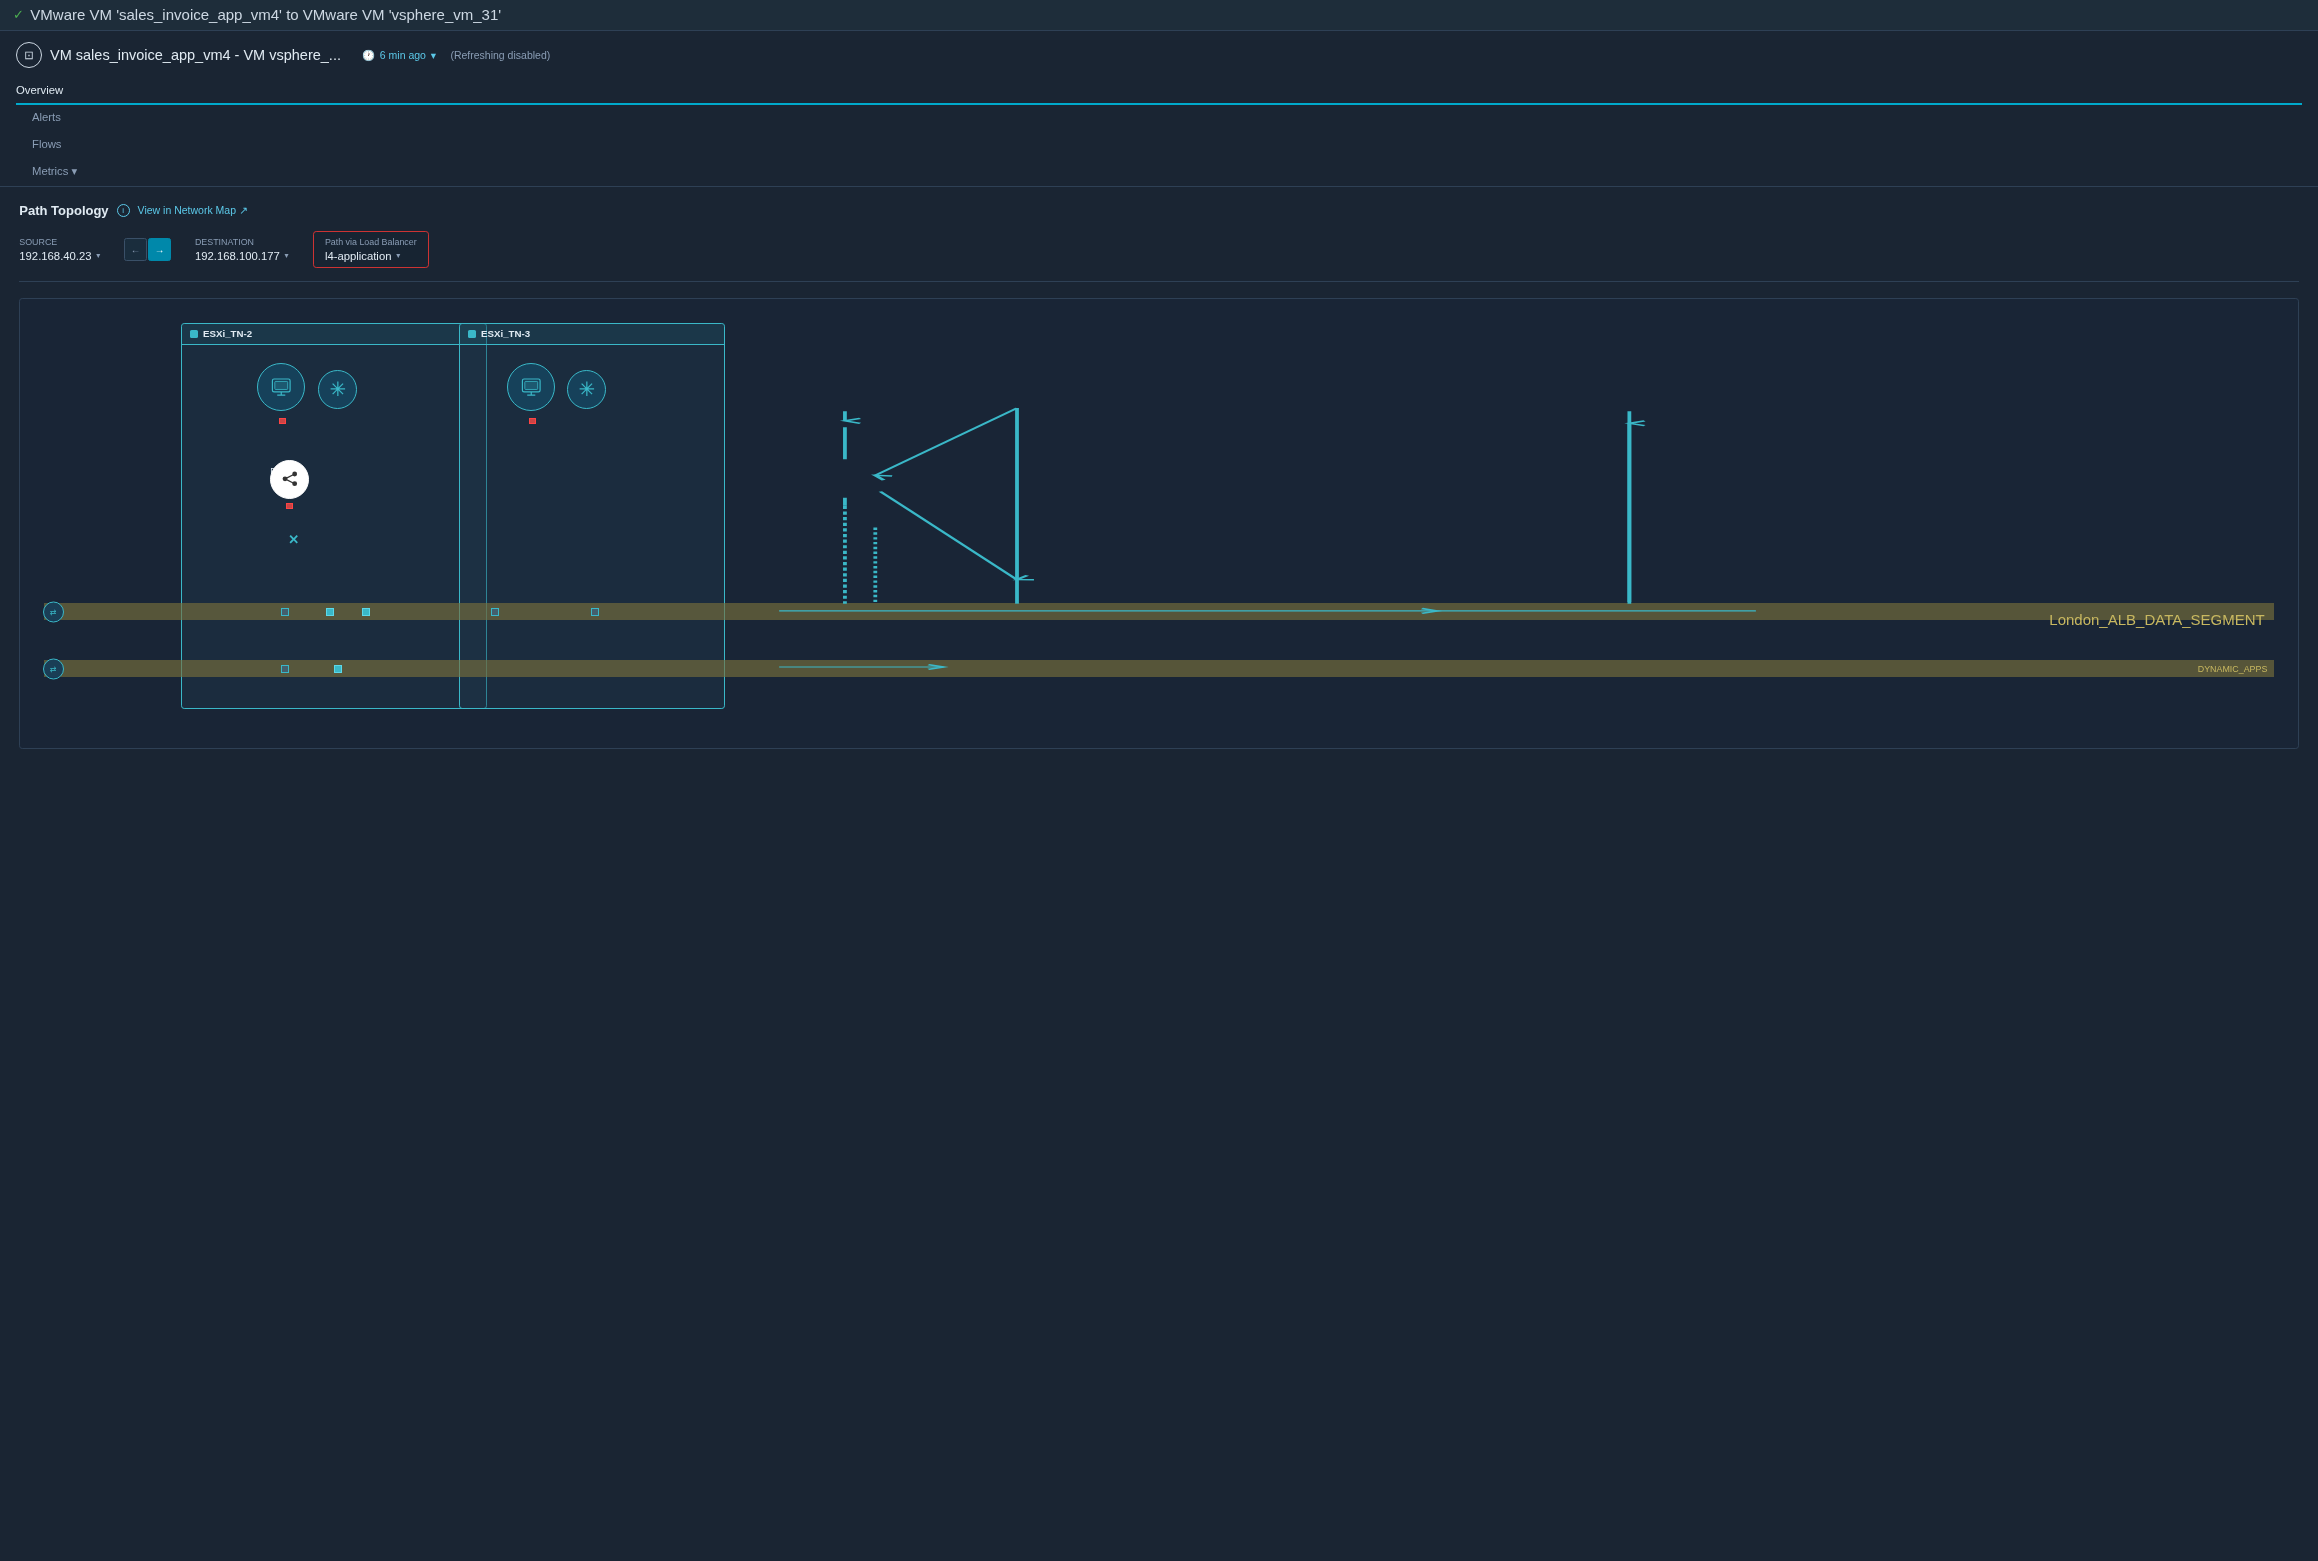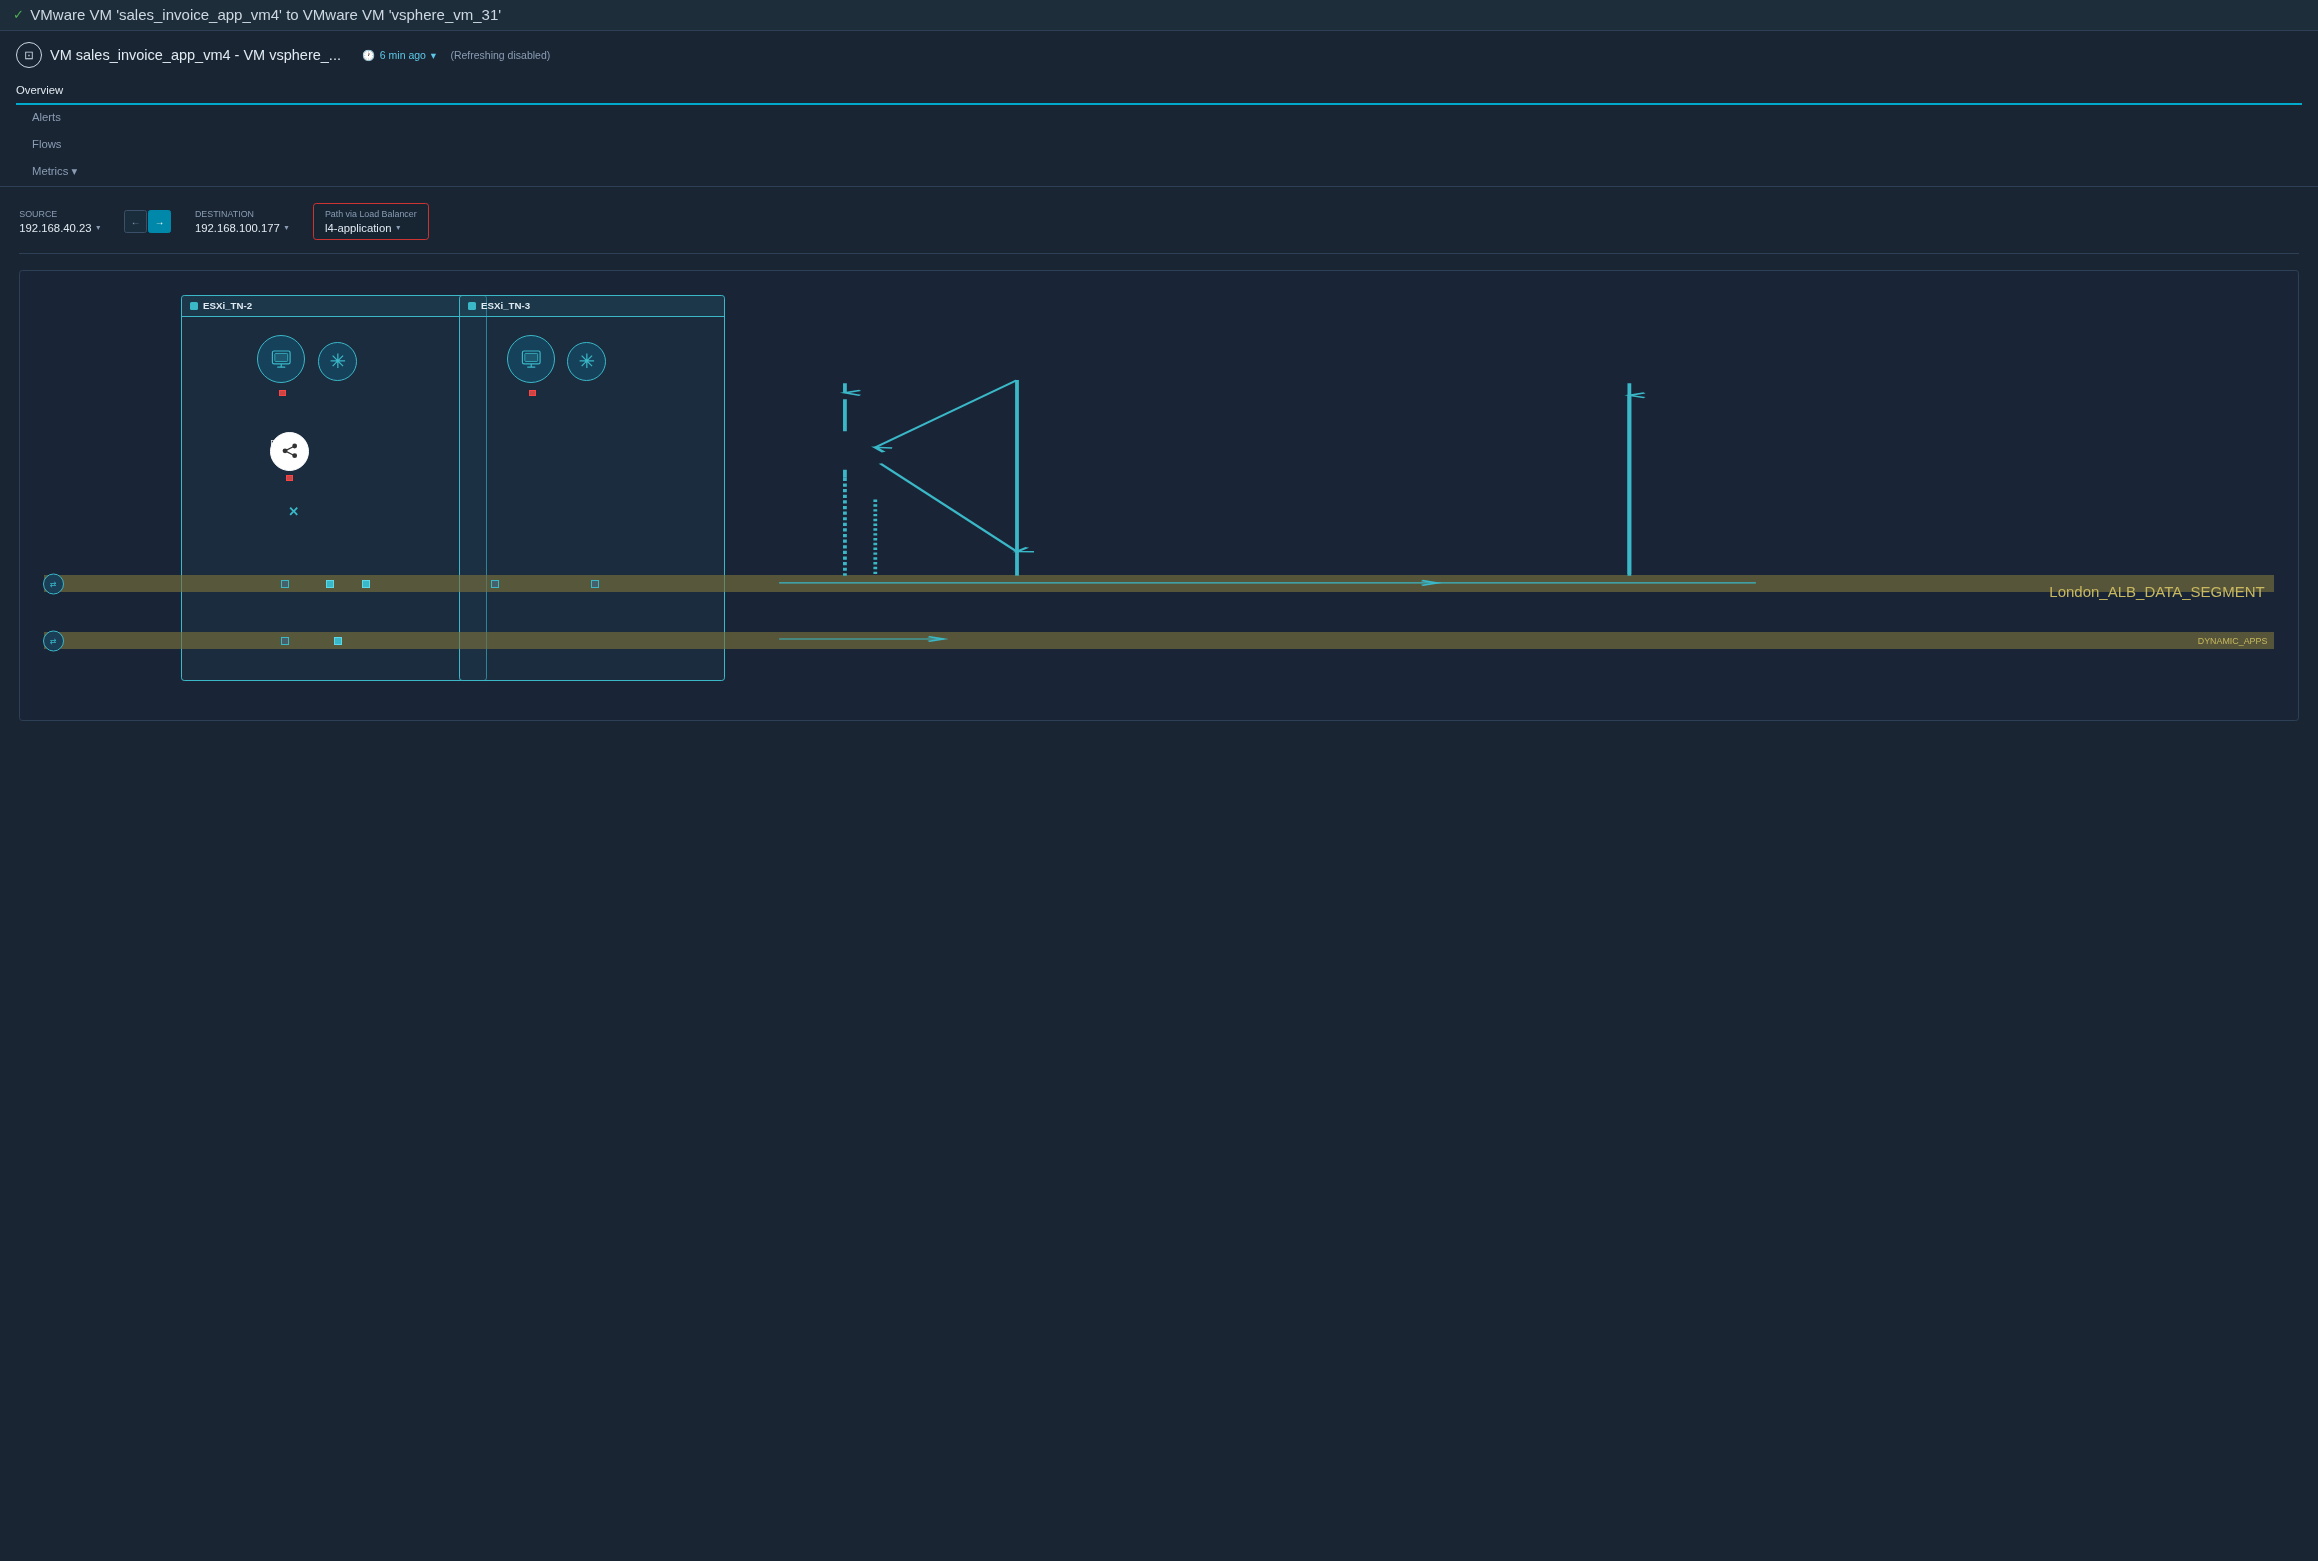--- a/index.html
+++ b/index.html
@@ -325,20 +325,28 @@
   <div class="nav-tabs">
     <div class="nav-tab active">Overview</div>
     <div class="nav-tab">Alerts</div>
     <div class="nav-tab">Flows</div>
     <div class="nav-tab">Metrics ▾</div>
   </div>
 </div>
 
 <div class="content">
 
+  <div class="section-header">
+    <span class="section-title">Path Topology</span>
+    <div class="info-icon">i</div>
+    <div class="view-network-link">
+      <span>View in Network Map</span>
+      <span>↗</span>
+    </div>
+  </div>
 
   <div class="controls-row">
     <div class="control-group">
       <span class="control-label">Source</span>
       <div class="control-select">
         <span>192.168.40.23</span>
         <span class="chevron-icon">▾</span>
       </div>
     </div>
 

